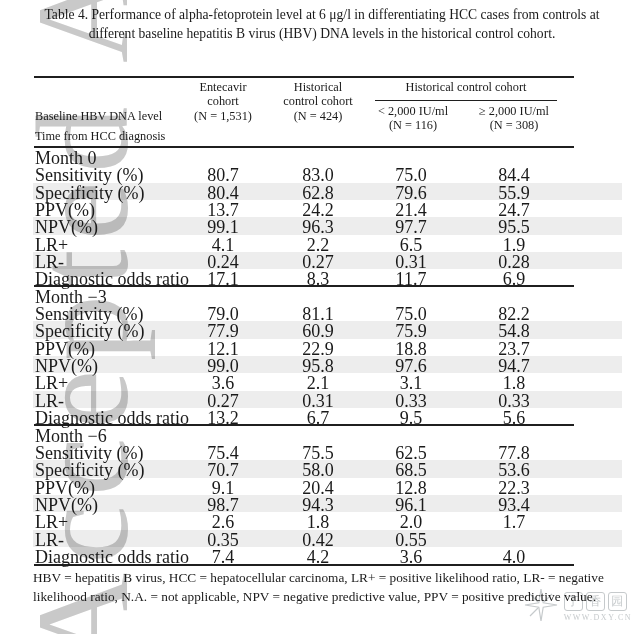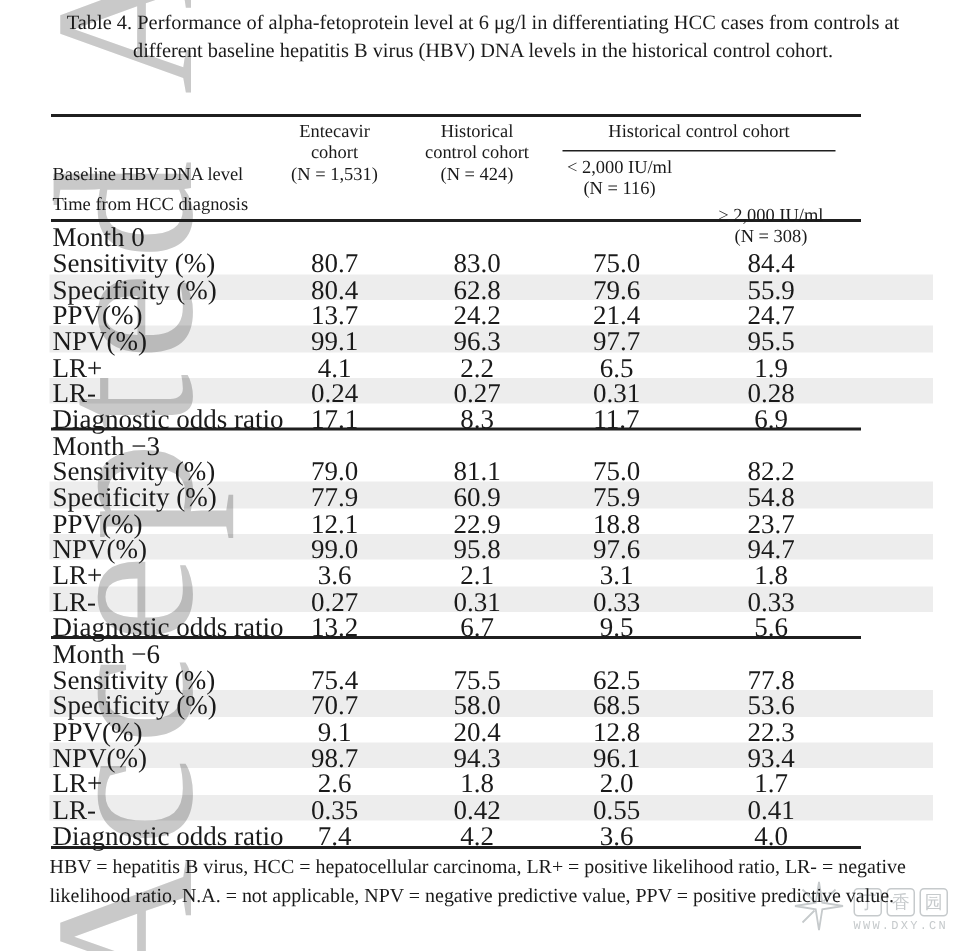--- a/index.html
+++ b/index.html
@@ -18,42 +18,42 @@
   .wm-logo {
     position:absolute; right:8px; bottom:8px; z-index:0; color:#c6cacc;
     display:flex; align-items:center; gap:6px; user-select:none;
   }
   .wm-logo .glyphs { display:flex; gap:3px; }
   .wm-logo .glyph-box {
     width:17px; height:17px; border:1.5px solid #c6cacc; border-radius:3px;
     font-size:12px; line-height:16px; text-align:center; color:#c6cacc; overflow:hidden;
   }
   .wm-logo .caption {
-    font-family:Liberation Mono, monospace; font-size:8px; letter-spacing:1.5px;
+    font-family:Liberation Serif, serif; font-size:8px; letter-spacing:1.5px;
     color:#c6cacc; margin-top:2px; text-align:left;
   }
   
   .content { position:absolute; inset:0; z-index:1; }
   .title {
     position:absolute; left:33px; top:6px; width:578px;
     font-size:13.6px; line-height:18.5px; text-align:center;
   }
   .hline { position:absolute; background:var(--rule); height:2px; }
   .l-top { top:76px;  left:34px; width:540px; }
   .l-grp { top:100px; left:375px; width:182px; height:1px; }
   .l-hdr { top:146px; left:34px; width:540px; }
   .l-s2  { top:285px; left:34px; width:540px; }
   .l-s3  { top:424px; left:34px; width:540px; }
   .l-bot { top:564px; left:34px; width:540px; }
   .h-block { position:absolute; text-align:center; font-size:12.3px; line-height:14.4px; }
   .hb-1 { left:153px; top:80px;  width:140px; }
   .hb-2 { left:248px; top:80px;  width:140px; }
   .hb-g { left:356px; top:80px;  width:220px; }
   .hb-s1{ left:343px; top:104px; width:140px; }
-  .hb-s2{ left:444px; top:104px; width:140px;margin-top:32px; }
+  .hb-s2{ left:444px; top:104px; width:140px; }
   .h-left { position:absolute; left:35px; font-size:12.3px; }
   .h-left1 { top:109px; }
   .h-left2 { top:129px; }
   .rows { position:absolute; left:33px; top:148px; width:589px; }
   .trow {
     display:grid; grid-template-columns:140px 100px 90px 96px 110px 1fr;
     height:17.35px; align-items:center; font-size:18px;
   }
   .trow.shaded { background:var(--shade); }
   .cell.label { padding-left:2px; white-space:nowrap; }
@@ -263,21 +263,20 @@
           <div class="cell val">2.6</div>
           <div class="cell val">1.8</div>
           <div class="cell val">2.0</div>
           <div class="cell val">1.7</div>
         </div>
         <div class="trow shaded">
           <div class="cell label">LR-</div>
           <div class="cell val">0.35</div>
           <div class="cell val">0.42</div>
           <div class="cell val">0.55</div>
-          <div class="cell val">0.41</div>
         </div>
         <div class="trow">
           <div class="cell label">Diagnostic odds ratio</div>
           <div class="cell val">7.4</div>
           <div class="cell val">4.2</div>
           <div class="cell val">3.6</div>
           <div class="cell val">4.0</div>
         </div>
       </div>
 

